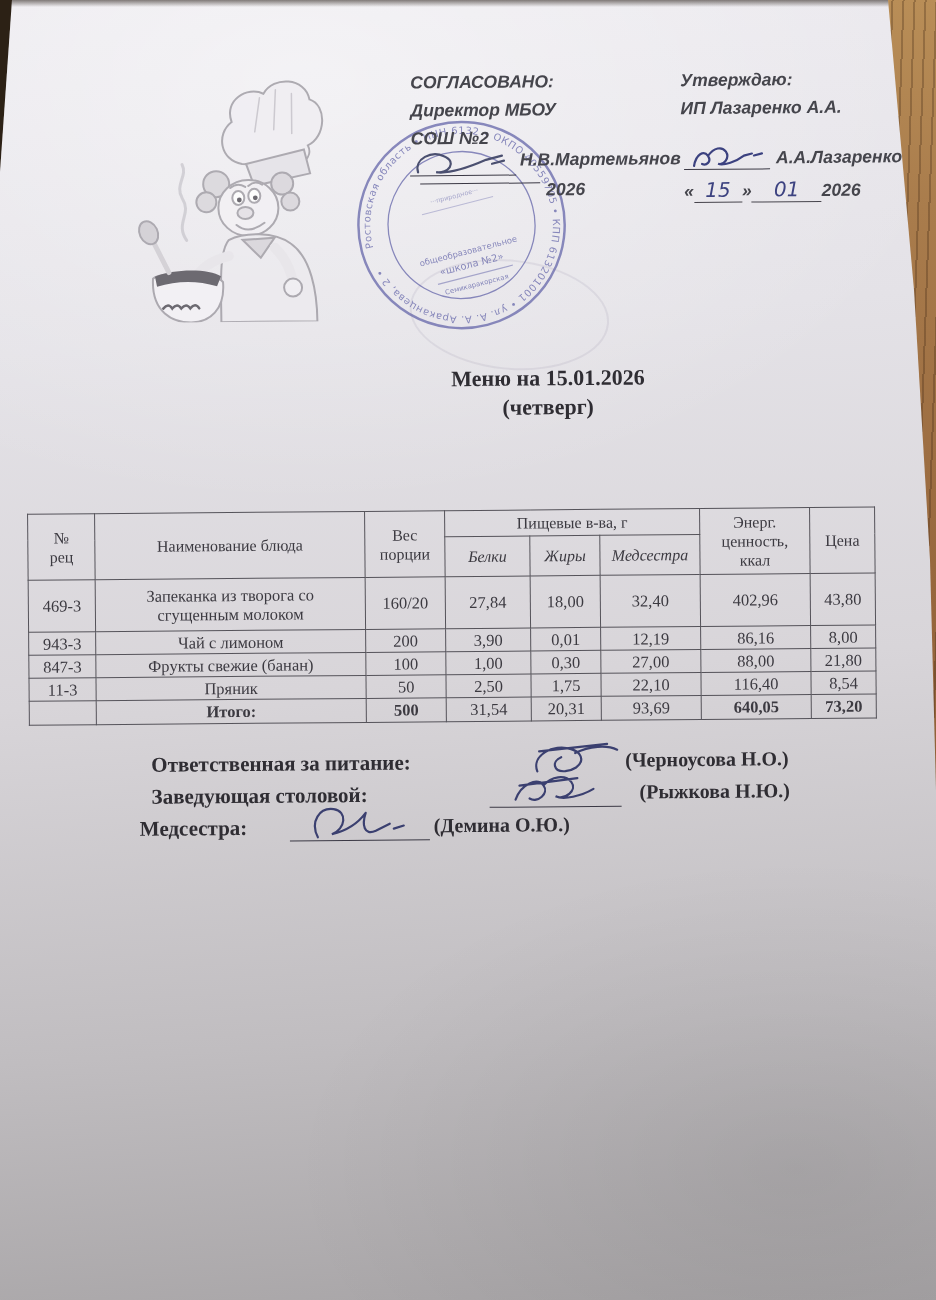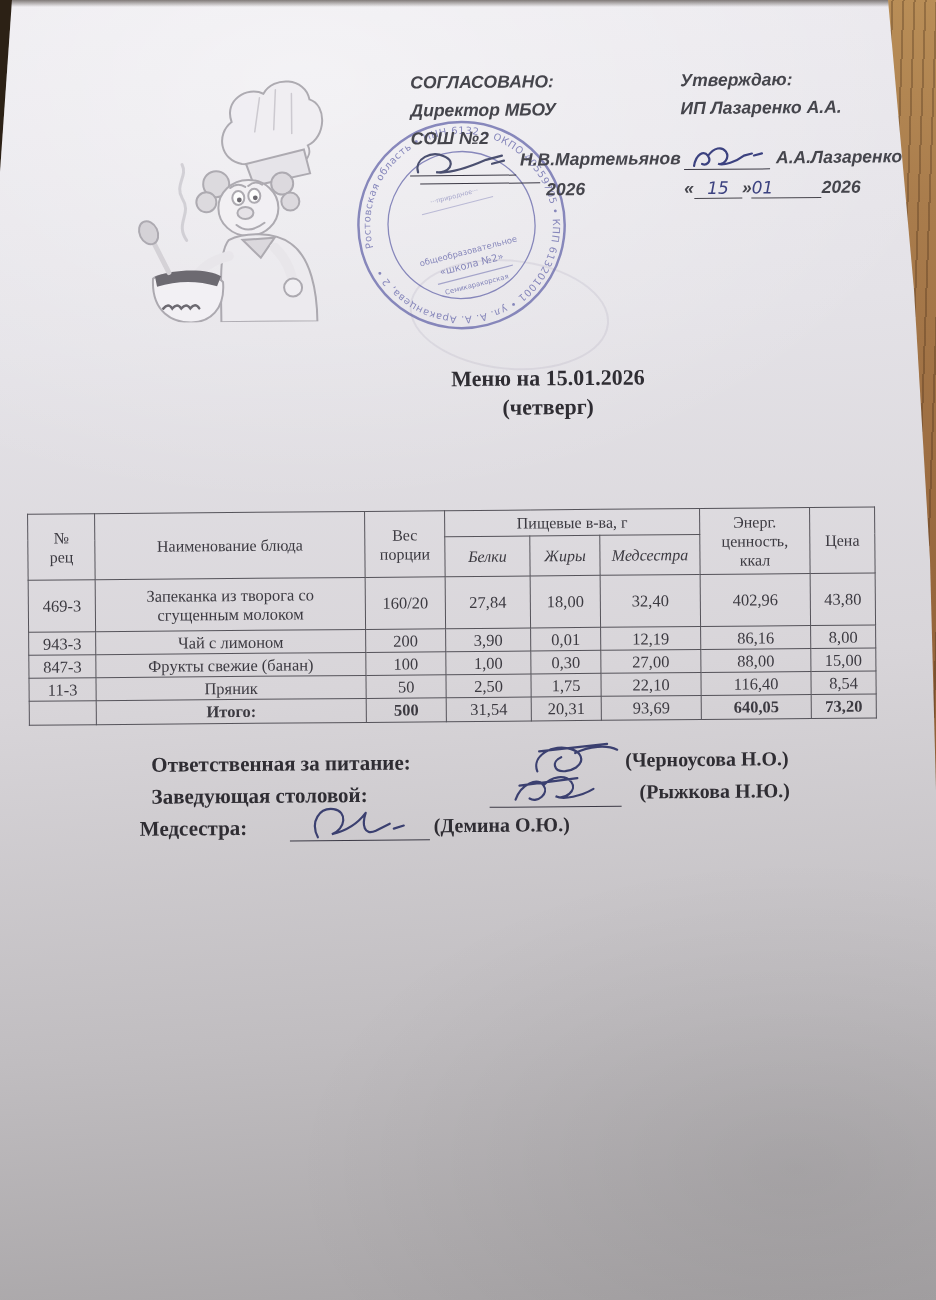--- a/index.html
+++ b/index.html
@@ -33,21 +33,21 @@
   
   .agreed{ position:absolute; left:415px; top:68px; width:270px;
     font-family:"Liberation Sans", sans-serif; font-style:italic; font-weight:600;
     font-size:17.5px; line-height:28px; color:#45454c; }
   .approved{ position:absolute; left:685px; top:68px; width:260px;
     font-family:"Liberation Sans", sans-serif; font-style:italic; font-weight:600;
     font-size:17.5px; line-height:28px; color:#45454c; }
   .sig-line-row{ position:absolute; white-space:nowrap; }
   .u-line{ display:inline-block; border-bottom:1.6px solid #47454d; }
   .print-name{ font-family:"Liberation Sans", sans-serif; font-style:italic; font-weight:600; font-size:17.5px; color:#45454c; }
-  .hand{ font-family:"DejaVu Sans", sans-serif; font-style:italic; color:#3c4280; font-size:17px; }
+  .hand{ font-family:"DejaVu Sans", sans-serif; font-style:italic; color:#3c4280; font-size:20px; }
 
   
   .doc-title{ position:absolute; left:320px; top:364px; width:460px; text-align:center;
     font-weight:bold; font-size:22px; line-height:29px; color:#2f2d33; }
 
   
   .ghost-stamp{ position:absolute; left:412px; top:260px; width:200px; height:110px;
     border:2px solid rgba(125,115,150,0.12); border-radius:50%; transform:rotate(6deg); }
 
   
@@ -152,21 +152,21 @@
       <div>ИП Лазаренко А.А.</div>
     </div>
     <svg class="scribble" style="left:692px;top:142px" viewBox="0 0 80 32" width="80" height="32">
       <path d="M6,26 C8,14 16,10 20,16 C24,22 18,26 14,24 M20,16 C26,8 34,6 38,12 C42,18 36,26 30,24 C36,26 48,22 56,16 l8,-2 M66,16 l8,-2" fill="none" stroke="#3c4280" stroke-width="2.2" stroke-linecap="round"></path>
     </svg>
     <div class="blank" style="left:688px;top:146px;width:86px;height:26px"></div>
     <div class="sig-line-row" style="left:780px;top:150px">
       <span class="print-name">А.А.Лазаренко</span>
     </div>
     <div class="sig-line-row" style="left:688px;top:180px">
-      <span class="print-name">«</span><span class="u-line" style="width:48px;text-align:center"><span class="hand">15</span></span><span class="print-name">»</span><span class="u-line" style="width:70px;"><span class="hand">01</span></span><span class="print-name">2026</span>
+      <span class="print-name">«</span><span class="u-line" style="width:48px;text-align:center"><span class="hand">15</span></span><span class="print-name">»</span><span class="u-line" style="width:70px;text-align:center"><span class="hand">01</span></span><span class="print-name">2026</span>
     </div>
 
     <div class="ghost-stamp"></div>
 
     <div class="doc-title">
       <div>Меню на 15.01.2026</div>
       <div>(четверг)</div>
     </div>
 
     <table class="menu">
@@ -220,21 +220,21 @@
         <td>8,00</td>
       </tr>
       <tr class="rr">
         <td>847-3</td>
         <td>Фрукты свежие (банан)</td>
         <td>100</td>
         <td>1,00</td>
         <td>0,30</td>
         <td>27,00</td>
         <td>88,00</td>
-        <td>15,00</td>
+        <td>21,80</td>
       </tr>
       <tr class="rr">
         <td>11-3</td>
         <td>Пряник</td>
         <td>50</td>
         <td>2,50</td>
         <td>1,75</td>
         <td>22,10</td>
         <td>116,40</td>
         <td>8,54</td>

